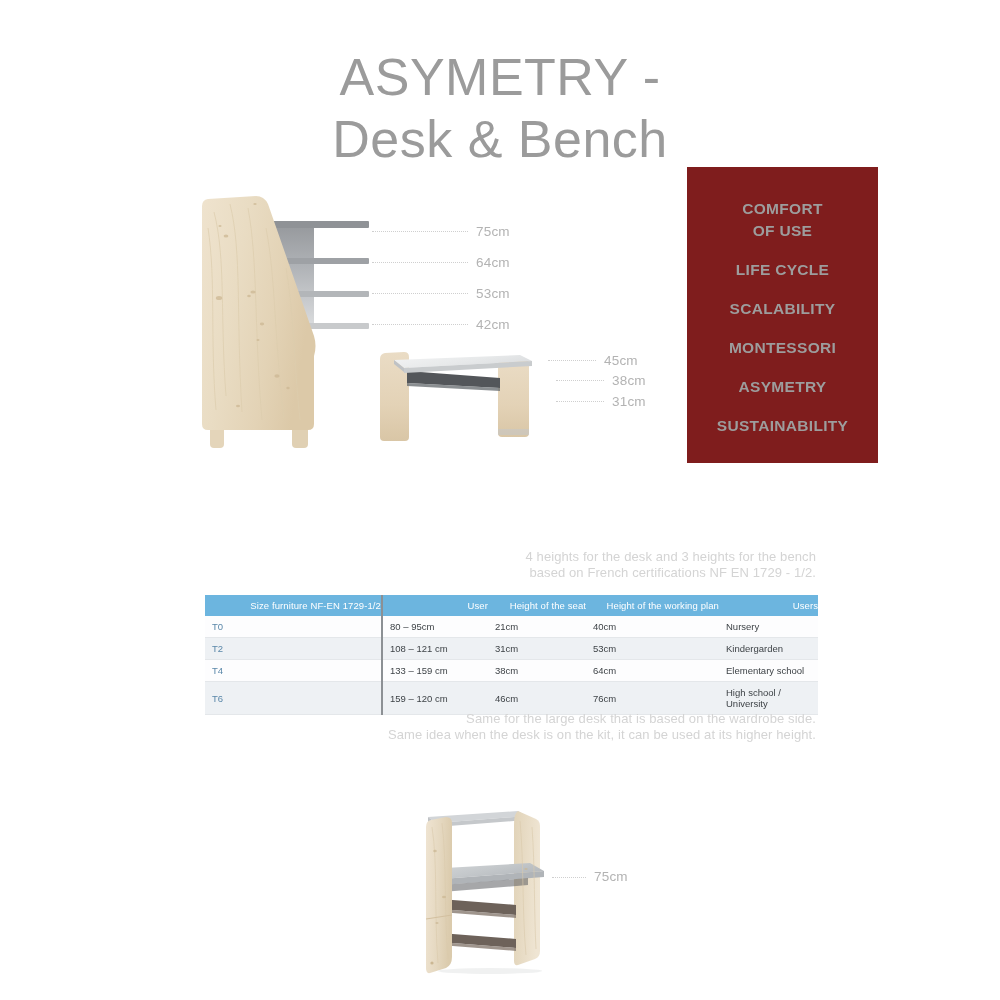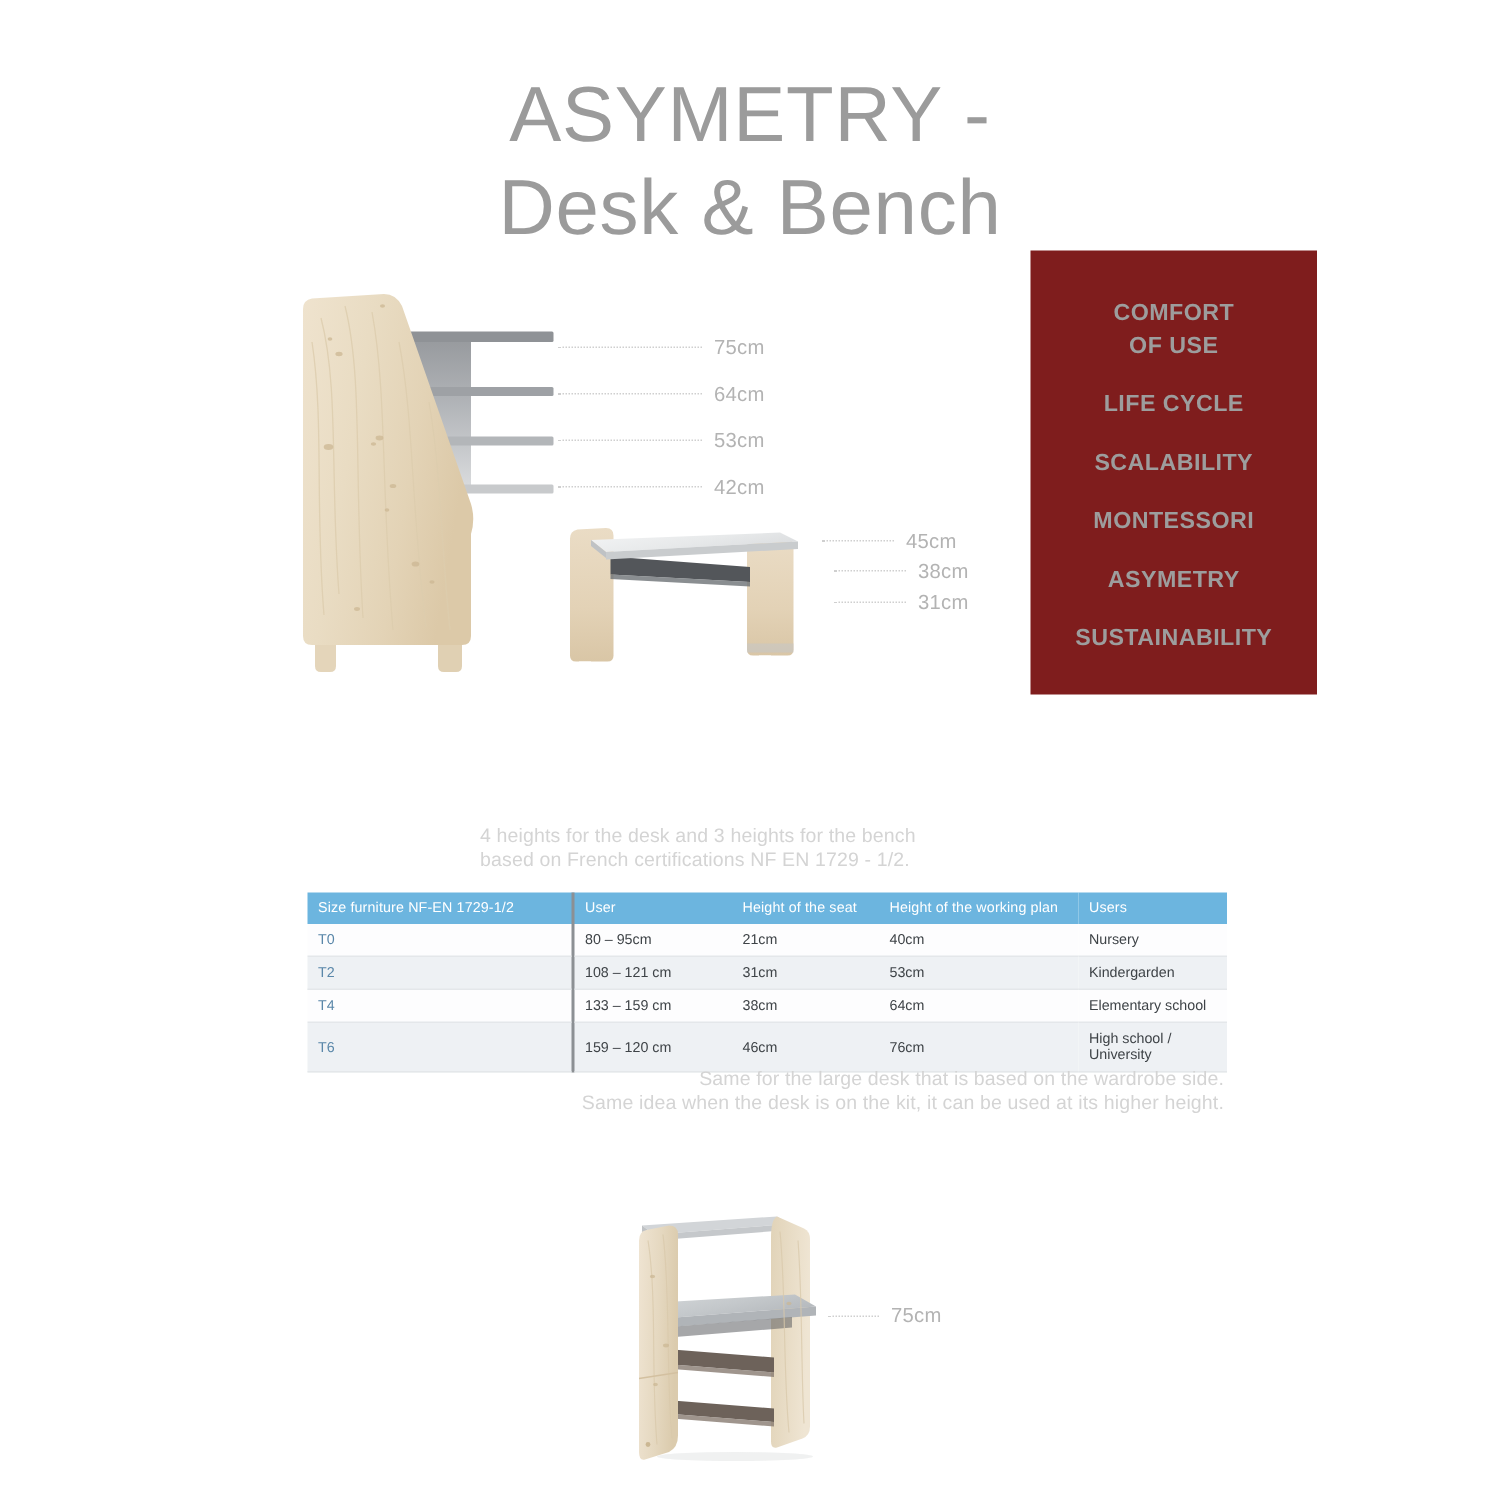--- a/index.html
+++ b/index.html
@@ -103,21 +103,21 @@
     position: absolute;
     color: #d4d4d4;
     font-size: 13px;
     line-height: 16px;
     letter-spacing: 0.1px;
   }
   .caption-top {
     left: 320px;
     top: 549px;
     width: 496px;
-    text-align: left;
+    text-align: right;
   }
   .caption-bottom {
     left: 320px;
     top: 711px;
     width: 496px;
     text-align: right;
   }
   .caption span { display: block; }
 
   
@@ -127,22 +127,22 @@
     top: 595px;
     width: 613px;
     border-collapse: collapse;
     table-layout: fixed;
     font-size: 9.5px;
   }
   .size-table th {
     background: #6cb5df;
     color: #ffffff;
     font-weight: normal;
-    text-align: left;
-    padding: 5px 11px 5px 7px;
+    text-align: right;
+    padding: 5px 0 5px 7px;
     font-size: 9.5px;
     letter-spacing: 0.1px;
     height: 11px;
   }
   .size-table td {
     padding: 5px 12px 5px 7px;
     color: #3e4347;
     font-size: 9.5px;
     border-bottom: 1px solid #e4e7ea;
     height: 11px;

